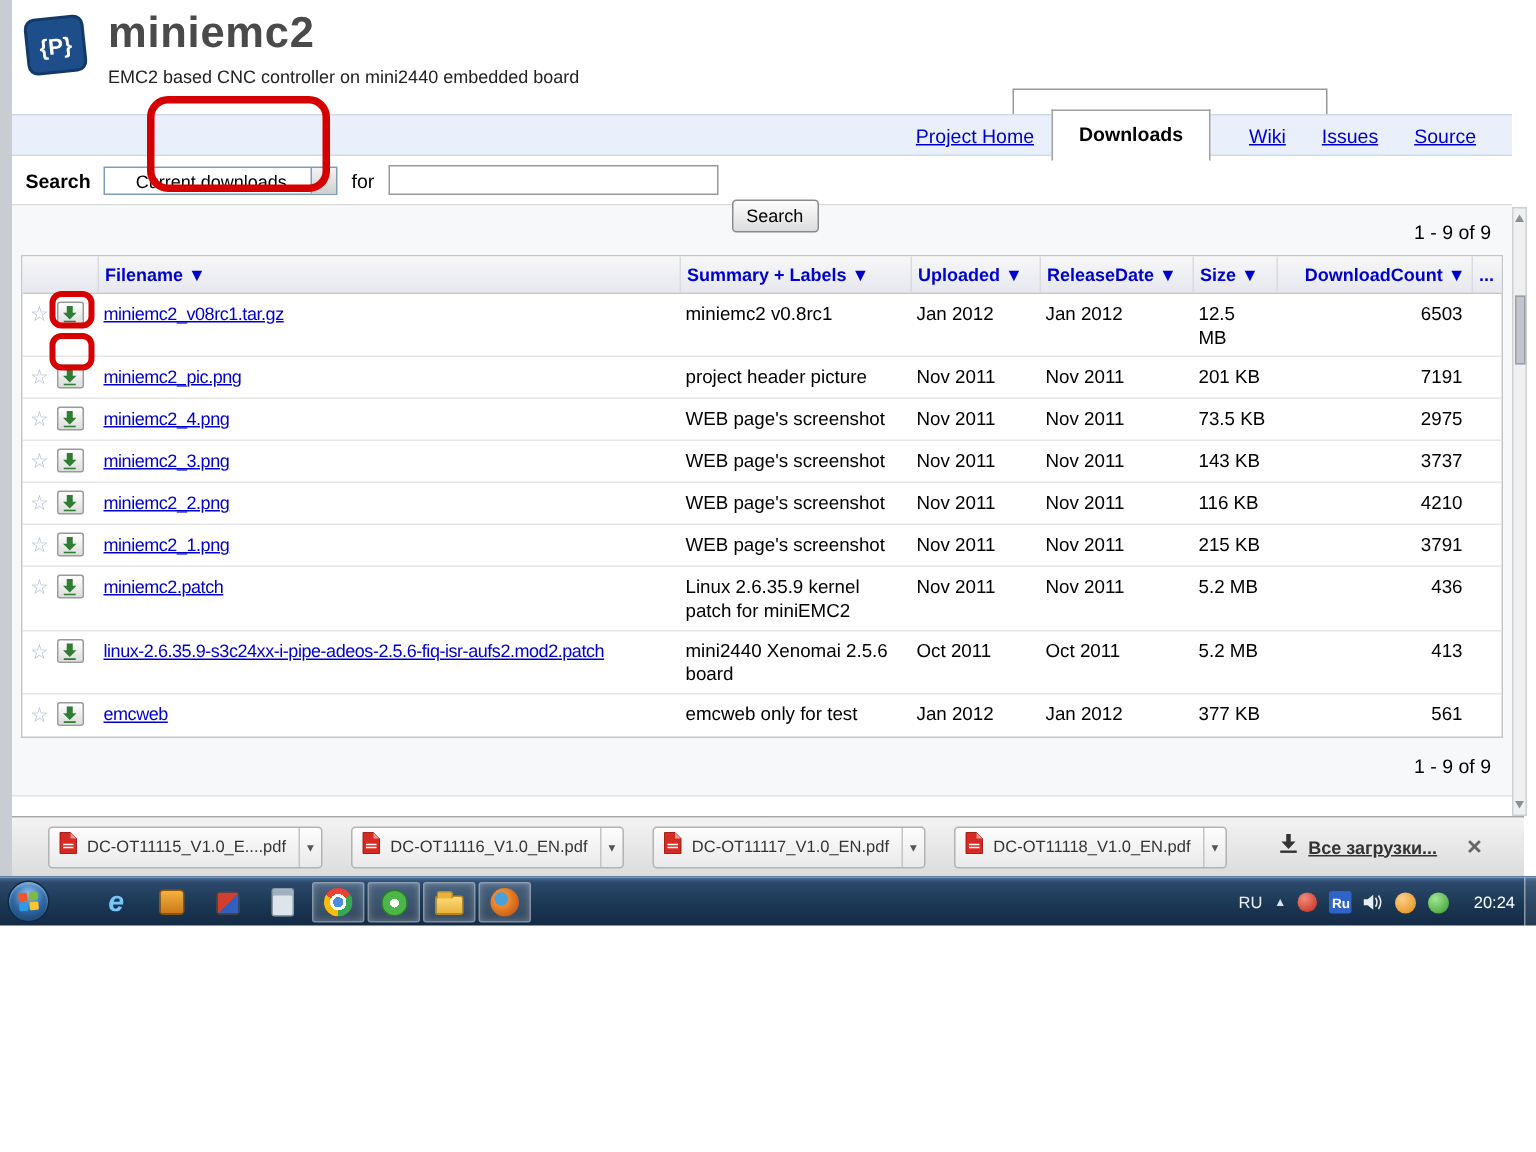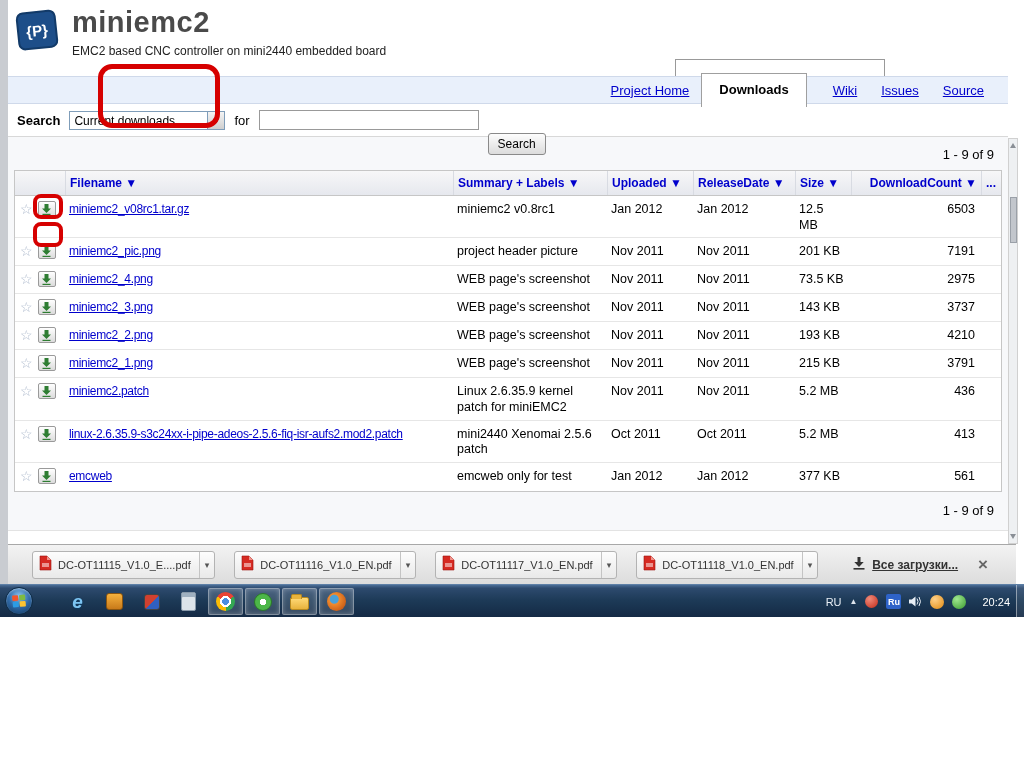--- a/index.html
+++ b/index.html
@@ -27,21 +27,21 @@
   .navbar { position:relative; height:28px; background:#e9f0fb; border-top:1px solid #cfd9ea; border-bottom:1px solid #cfd9ea; display:flex; align-items:center; padding-left:8px; font-size:13px; overflow:visible;justify-content:flex-end; }
   .nav-link { color:#0000cc; text-decoration:underline; cursor:pointer; }
   .nav-link.home { margin-right:12px; }
   .nav-link.mid { margin-right:24px; }
   .tab-active { align-self:flex-start; margin-top:-4px; margin-right:26px; background:#fff; border:1px solid #9f9f9f; border-bottom:none; font-weight:bold; font-size:13px; color:#000; padding:8px 17px 10px; cursor:pointer; }
 
   
   .filter-row { height:33px; border-bottom:1px solid #d8d8d8; display:flex; align-items:center; padding-left:9px; gap:9px; font-size:13px; background:#fff; }
   .search-label { font-weight:bold; }
   .fake-select { width:156px; height:19px; border:1px solid #7f9db9; background:#fff; display:flex; align-items:stretch; cursor:pointer; }
-  .fake-select .txt { flex:1; font-size:12px; padding:2px 0 0 4px; white-space:nowrap; overflow:hidden; }
+  .fake-select .txt { flex:1; font-size:12px; padding:2px 0 0 4px; white-space:nowrap; overflow:hidden;text-align:center; }
   .fake-select .arrow-btn { width:17px; background:linear-gradient(#f4f4f4,#cfcfcf); border-left:1px solid #7f9db9; display:flex; align-items:center; justify-content:center; font-size:8px; color:#222; }
   .query-input { width:220px; height:20px; border:1px solid #999; font-size:12px; padding:1px 4px; font-family:"Liberation Sans", sans-serif; }
 
   
   .main-area { background:#f7f8fa; border-bottom:1px solid #e3e3e3; padding:0 6px 10px; }
   .pag { text-align:right; font-size:13px; color:#000; padding:10px 8px 8px; }
   .pag.bottom { padding:11px 8px 2px; }
 
   .dtable { background:#fff; border:1px solid #c6c6c6; }
   .thead { display:flex; background:linear-gradient(#f7f7f8,#e6e8ee); border-bottom:1px solid #c6c6c6; }
@@ -259,21 +259,21 @@
               <svg width="11" height="12" viewBox="0 0 11 12">
                   <path d="M3.5 1h4v4.5H10L5.5 10 1 5.5h2.5z" fill="#2e7d32"></path>
                   <rect x="1.5" y="10.8" width="8" height="1.2" fill="#2e7d32"></rect>
                 </svg>
             </span>
           </div>
           <div class="cell c-file"><span class="file-link">miniemc2_2.png</span></div>
           <div class="cell c-sum">WEB page's screenshot</div>
           <div class="cell c-up">Nov 2011</div>
           <div class="cell c-rel">Nov 2011</div>
-          <div class="cell c-size">193 KB</div>
+          <div class="cell c-size">116 KB</div>
           <div class="cell c-count">4210</div>
           <div class="cell c-dots"></div>
         </div>
 
         <div class="trow">
           <div class="cell c-icons">
             <span class="star">☆</span>
             <span class="dlbtn">
               <svg width="11" height="12" viewBox="0 0 11 12">
                   <path d="M3.5 1h4v4.5H10L5.5 10 1 5.5h2.5z" fill="#2e7d32"></path>
@@ -313,21 +313,21 @@
           <div class="cell c-icons">
             <span class="star">☆</span>
             <span class="dlbtn">
               <svg width="11" height="12" viewBox="0 0 11 12">
                   <path d="M3.5 1h4v4.5H10L5.5 10 1 5.5h2.5z" fill="#2e7d32"></path>
                   <rect x="1.5" y="10.8" width="8" height="1.2" fill="#2e7d32"></rect>
                 </svg>
             </span>
           </div>
           <div class="cell c-file"><span class="file-link">linux-2.6.35.9-s3c24xx-i-pipe-adeos-2.5.6-fiq-isr-aufs2.mod2.patch</span></div>
-          <div class="cell c-sum">mini2440 Xenomai 2.5.6 patch</div>
+          <div class="cell c-sum">mini2440 Xenomai 2.5.6 board</div>
           <div class="cell c-up">Oct 2011</div>
           <div class="cell c-rel">Oct 2011</div>
           <div class="cell c-size">5.2 MB</div>
           <div class="cell c-count">413</div>
           <div class="cell c-dots"></div>
         </div>
 
         <div class="trow">
           <div class="cell c-icons">
             <span class="star">☆</span>

